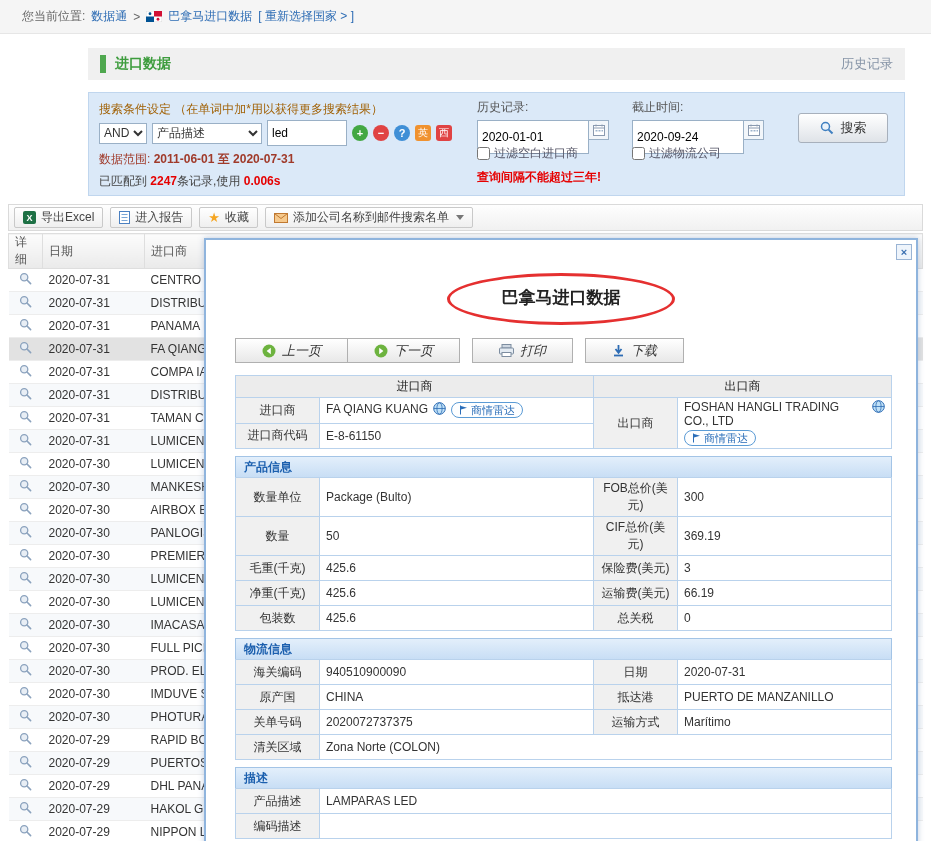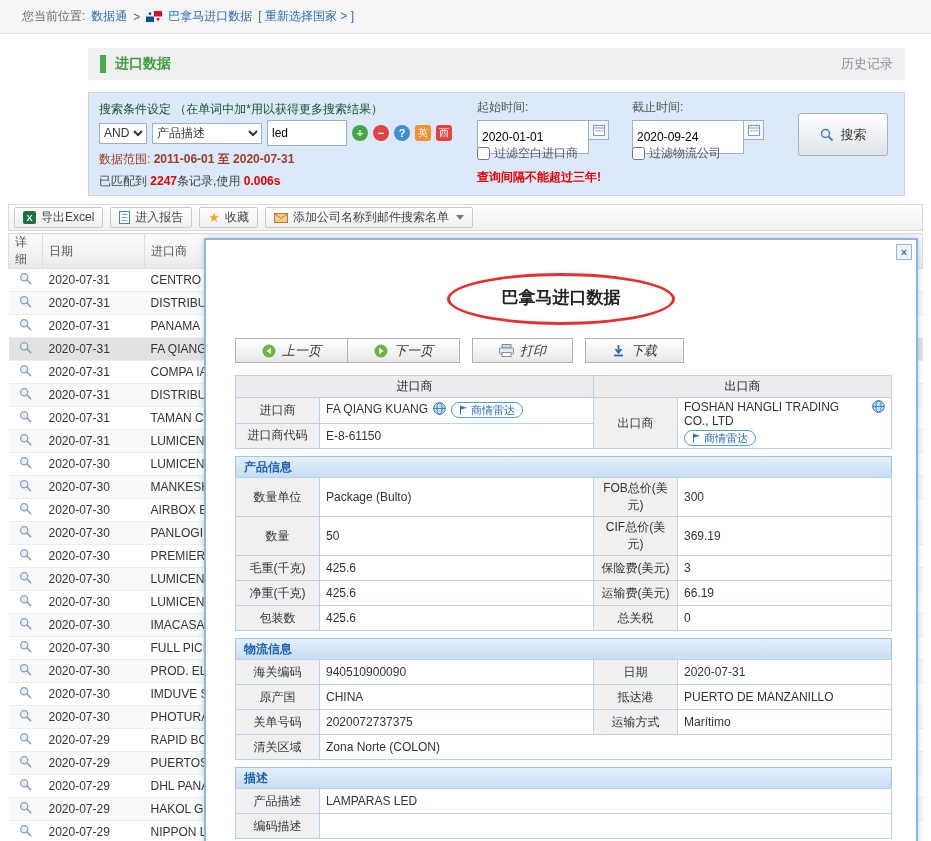--- a/index.html
+++ b/index.html
@@ -17,21 +17,21 @@
   .main-head { margin:14px 26px 0 88px; }
   .title-row { height:32px; background:#f0f0f0; display:flex; align-items:center; padding:0 12px; }
   .green-bar { width:6px; height:18px; background:#4fa84f; margin-right:9px; }
   .page-title { color:#3d9c3d; font-weight:bold; font-size:14px; }
   .history { margin-left:auto; color:#8593a6; font-size:13px; cursor:pointer; }
 
   
   .search-panel { position:relative; margin:12px 26px 0 88px; height:104px;
     background:#dbe9f8; border:1px solid #c0d6ee; }
   .sp-abs { position:absolute; }
-  .cond-title { left:10px; top:8px; color:#14532d; }
+  .cond-title { left:10px; top:8px; color:#a16207; }
   .cond-row { left:10px; top:27px; display:flex; align-items:center; gap:5px;border-radius:8px; }
   select.sm { height:21px; font-size:12px; border:1px solid #9ab0c6; background:#fff; color:#333; }
   input.kw { width:80px; height:21px; border:1px solid #9ab0c6; padding:12px 4px; font-size:12px; }
   .cicon { width:16px; height:16px; border-radius:50%; color:#fff; font-size:11px; font-weight:bold;
     display:inline-flex; align-items:center; justify-content:center; cursor:pointer; line-height:1; }
   .cicon.plus { background:#43a843; }
   .cicon.minus { background:#e04343; }
   .cicon.help { background:#3f8fd6; }
   .lang { width:16px; height:16px; border-radius:3px; color:#fff; font-size:10px;
     display:inline-flex; align-items:center; justify-content:center; cursor:pointer; }
@@ -42,21 +42,21 @@
   .matched-line { left:10px; top:80px; color:#444; }
   .num-red { color:#e60000; font-weight:bold; }
   .dt-group { top:6px; }
   .dt-label { color:#555; margin-bottom:4px; }
   .dt-wrap { display:flex; }
   .dt-input { width:112px; height:20px; border:1px solid #9ab0c6; padding:16px 4px; font-size:12px; background:#fff; }
   .cal-btn { width:20px; height:20px; border:1px solid #9ab0c6; border-left:none; background:#f2f6fa;
     display:flex; align-items:center; justify-content:center; cursor:pointer; }
   .chk { top:52px; display:flex; align-items:center; gap:4px; color:#556; }
   .warn { top:76px; color:#e60000; font-weight:bold; }
-  .search-btn { right:16px; top:20px; height:43px; width:90px; border:1px solid #a7b0bc;
+  .search-btn { right:16px; top:20px; height:30px; width:90px; border:1px solid #a7b0bc;
     background:linear-gradient(#ffffff,#dfe3e8); border-radius:3px; display:flex;
     align-items:center; justify-content:center; gap:7px; cursor:pointer; font-size:13px; color:#333; }
 
   
   .toolbar { margin:8px 8px 0; height:27px; border:1px solid #dadada;
     background:linear-gradient(#fefefe,#f1f1f1); display:flex; align-items:center; gap:7px; padding:0 5px; }
   .tb-btn { display:inline-flex; align-items:center; gap:5px; height:21px; padding:0 8px;
     border:1px solid #c9c9c9; background:linear-gradient(#fff,#efefef); border-radius:2px;
     font-size:12px; color:#444; cursor:pointer; white-space:nowrap; }
   .xls-icon { width:13px; height:13px; background:#1e7145; color:#fff; font-size:9px; font-weight:bold;
@@ -153,21 +153,21 @@
   </div>
   <div class="sp-abs range-line">
     <span>数据范围:</span>
     <span class="rv">2011-06-01 至 2020-07-31</span>
   </div>
   <div class="sp-abs matched-line">
     <span>已匹配到 </span><span class="num-red">2247</span><span>条记录,使用 </span><span class="num-red">0.006s</span>
   </div>
 
   <div class="sp-abs dt-group" style="left:388px;">
-    <div class="dt-label">起始时间:</div>
+    <div class="dt-label">历史记录:</div>
     <div class="dt-wrap">
       <input class="dt-input" value="2020-01-01" style="">
       <span class="cal-btn">
         <svg width="12" height="12">
             <rect x="0.5" y="1.5" width="11" height="10" fill="#fff" stroke="#8a9ab0"></rect>
             <line x1="0.5" y1="4" x2="11.5" y2="4" stroke="#8a9ab0"></line>
             <line x1="3" y1="0.5" x2="3" y2="2.5" stroke="#8a9ab0"></line>
             <line x1="9" y1="0.5" x2="9" y2="2.5" stroke="#8a9ab0"></line>
             <rect x="2.5" y="6" width="2" height="1.5" fill="#9db3cc"></rect>
             <rect x="5.5" y="6" width="2" height="1.5" fill="#9db3cc"></rect>

